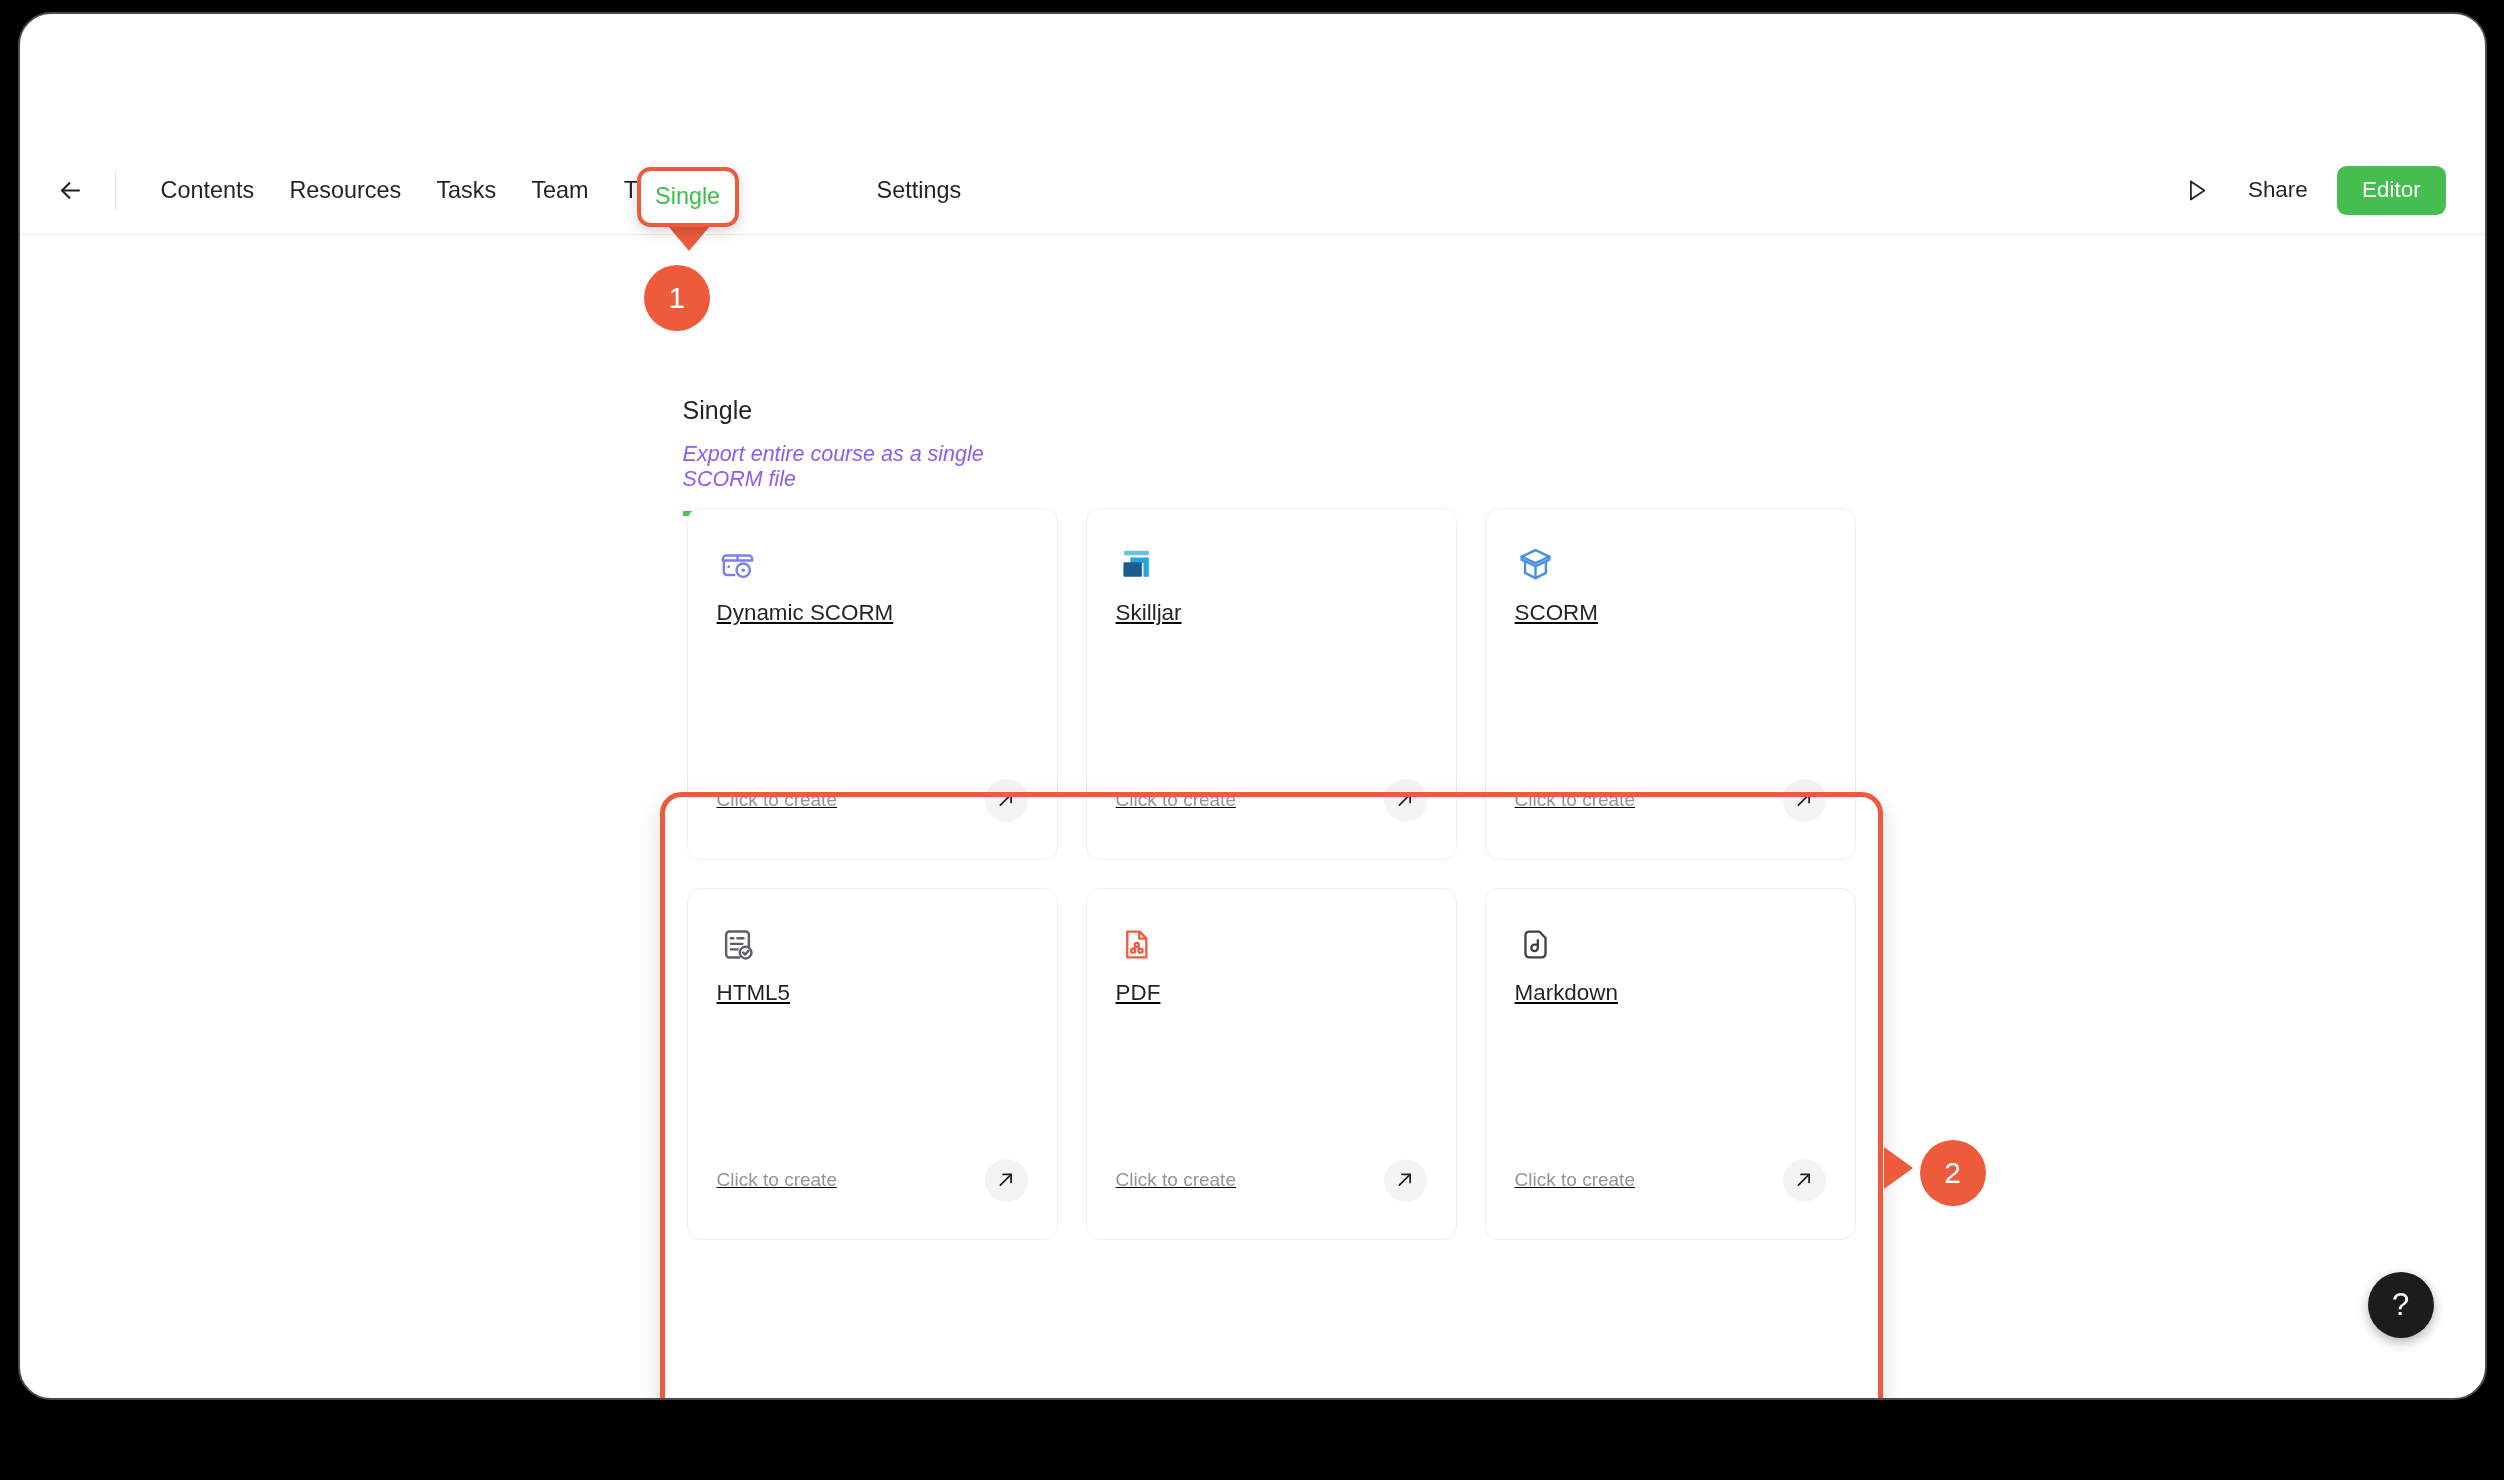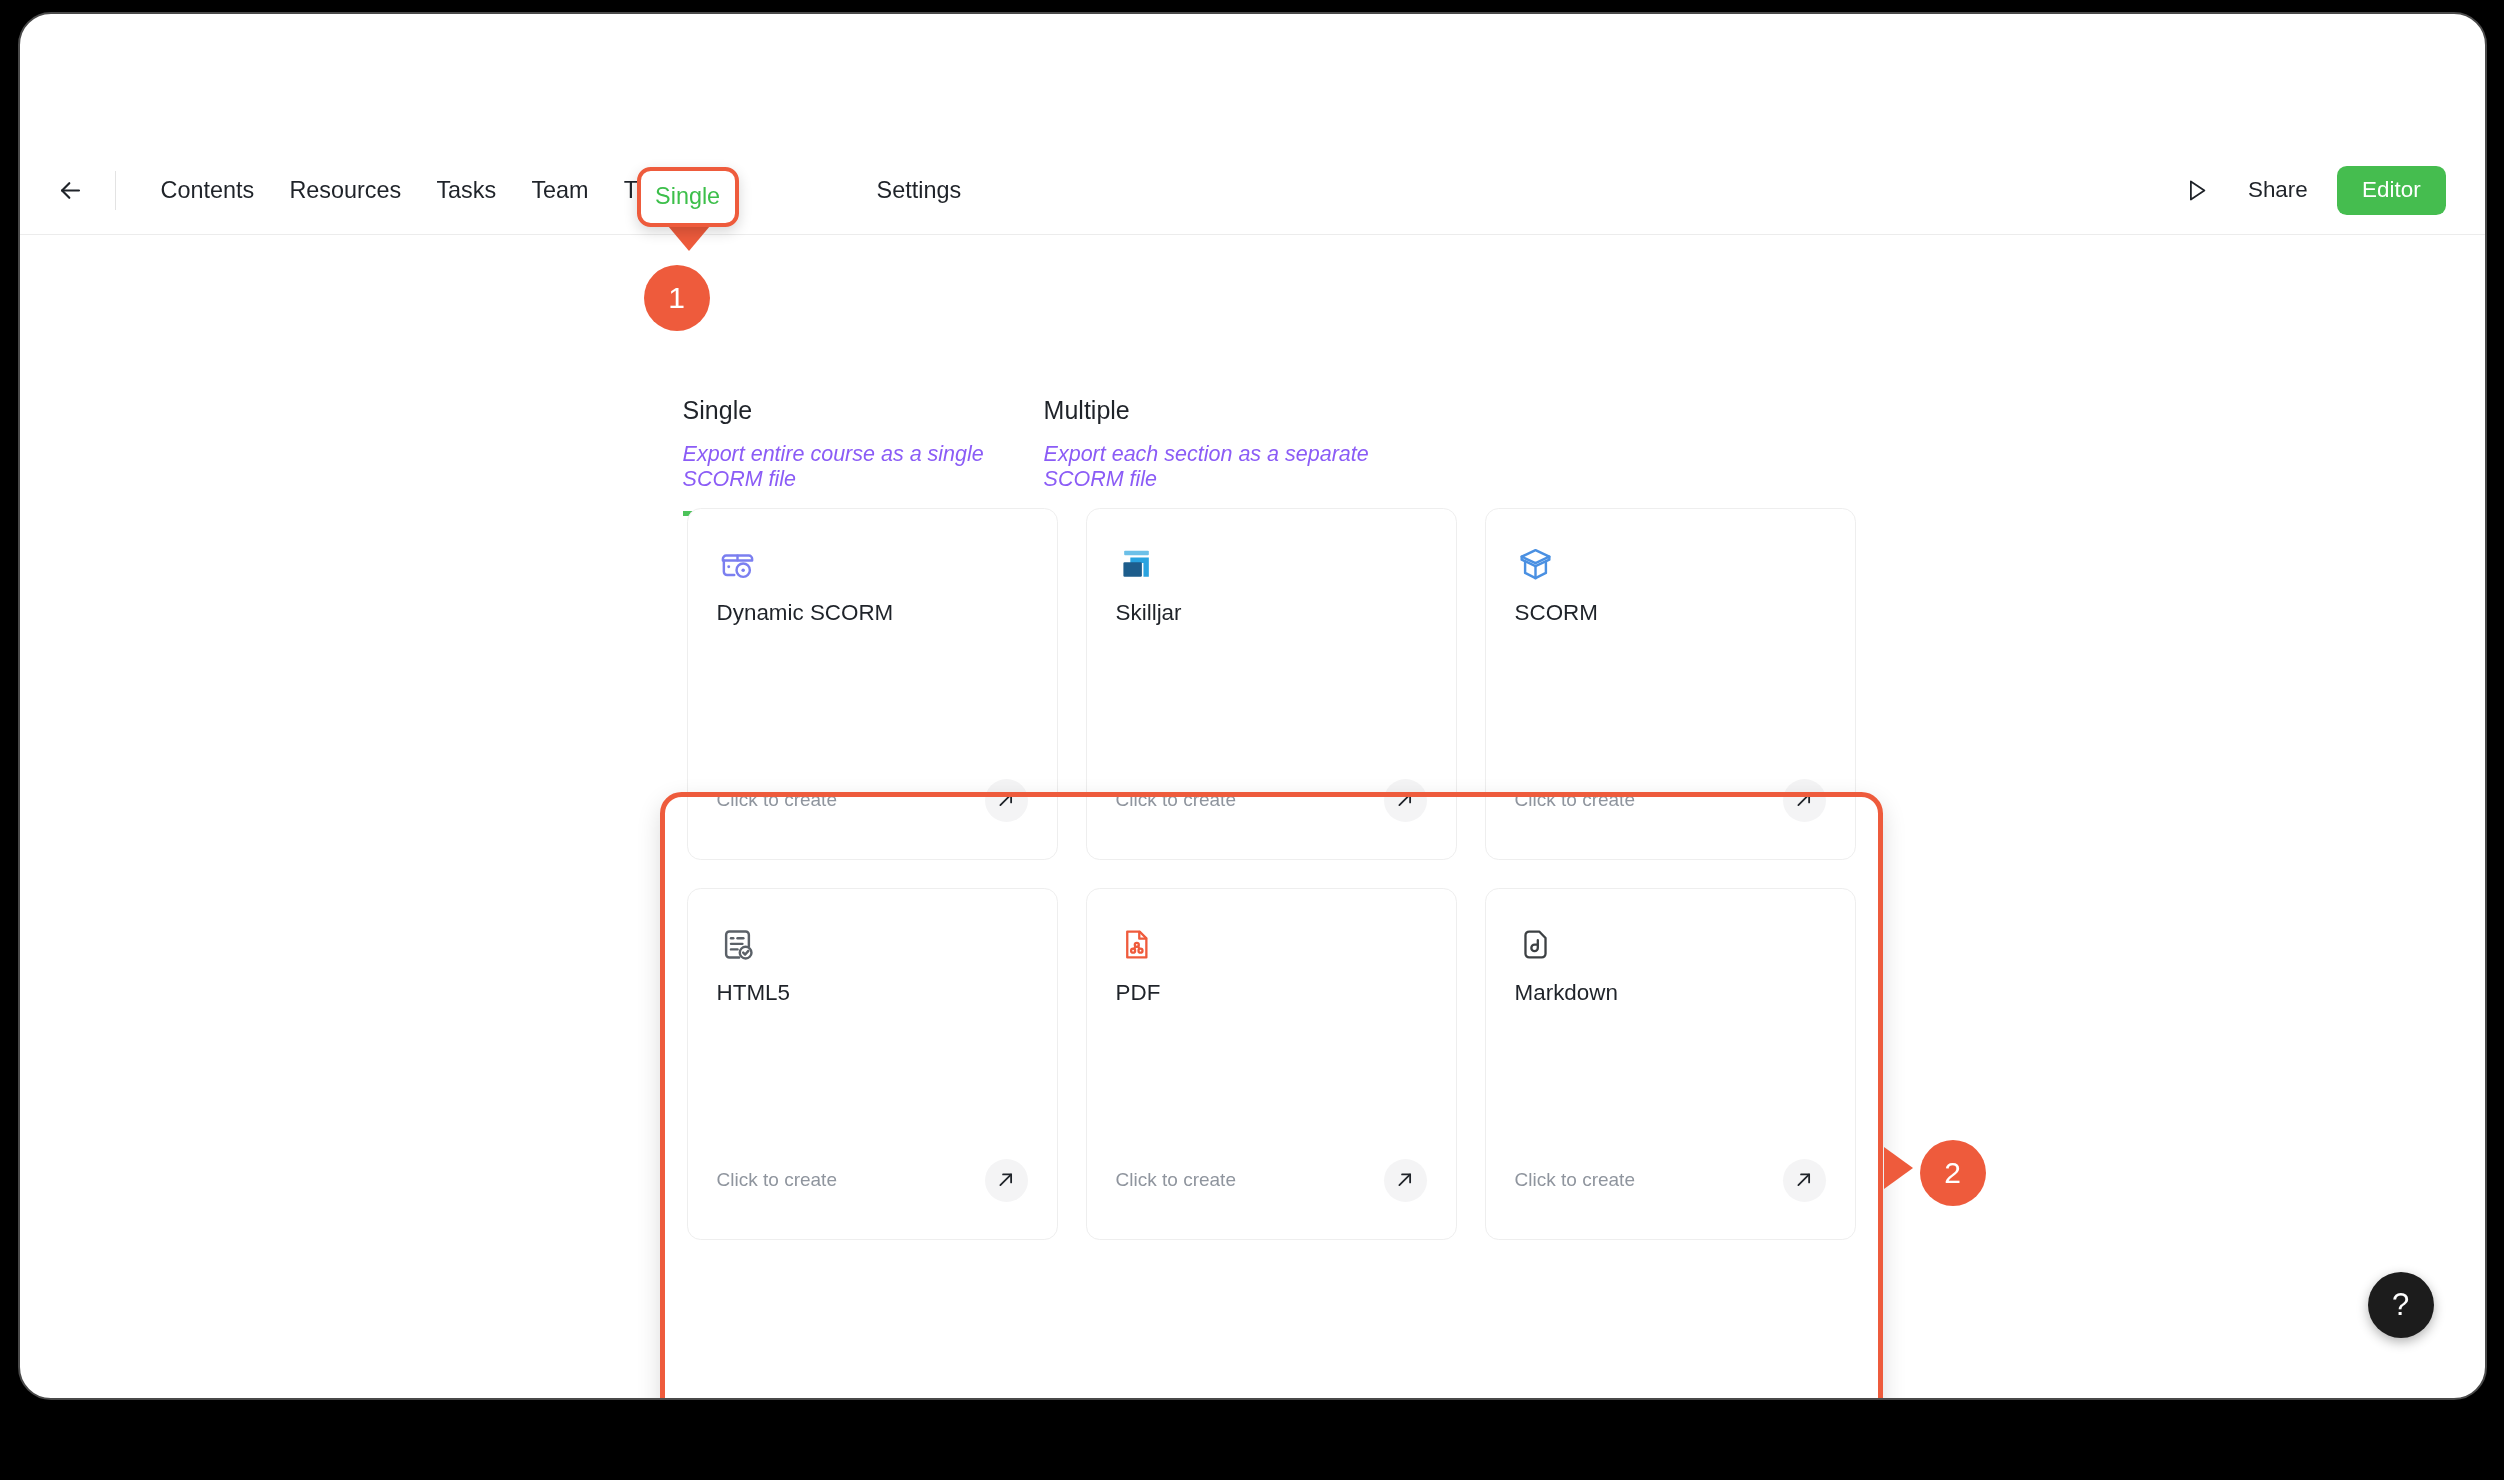--- a/index.html
+++ b/index.html
@@ -239,20 +239,21 @@
 
   .export-card {
     background: #ffffff;
     border: 1px solid #eeeeee;
     border-radius: 13.7px;
     padding: 35px 29px 0 29px;
     display: flex;
     flex-direction: column;
     cursor: pointer;
     position: relative;
+    text-decoration: underline;
   }
   .card-icon {
     width: 41px; height: 41px;
     display: flex; align-items: center; justify-content: center;
     margin-bottom: 15.6px;
   }
   .card-title {
     font-size: 22.4px;
     color: #1f2329;
   }
@@ -329,24 +330,20 @@
   <div id="export-pointer"></div>
   <div id="badge-1">1</div>
 
 
   <div id="content">
 
     <div id="mode-tabs">
       <div class="mode-tab single active">
         <div class="mode-title">Single</div>
         <div class="mode-desc">Export entire course as a single SCORM file</div>
-      </div>
-      <div class="mode-tab multiple">
-        <div class="mode-title">Multiple</div>
-        <div class="mode-desc">Export each section as a separate SCORM file</div>
       </div>
     </div>
 
     <div id="card-grid">
 
       <div class="export-card">
         <div class="card-icon">
           <svg width="39" height="39" viewBox="0 0 24 24" fill="none" stroke="#7b7ff0" stroke-width="1.5" stroke-linecap="round" stroke-linejoin="round">
             <path d="M3 8.5 A2 2 0 0 1 5 6.5 L19 6.5 A2 2 0 0 1 21 8.5 L21 9.5 L3 9.5 Z"></path>
             <path d="M3.6 9.5 L3.6 16.5 A2 2 0 0 0 5.6 18.5 L10 18.5"></path>

